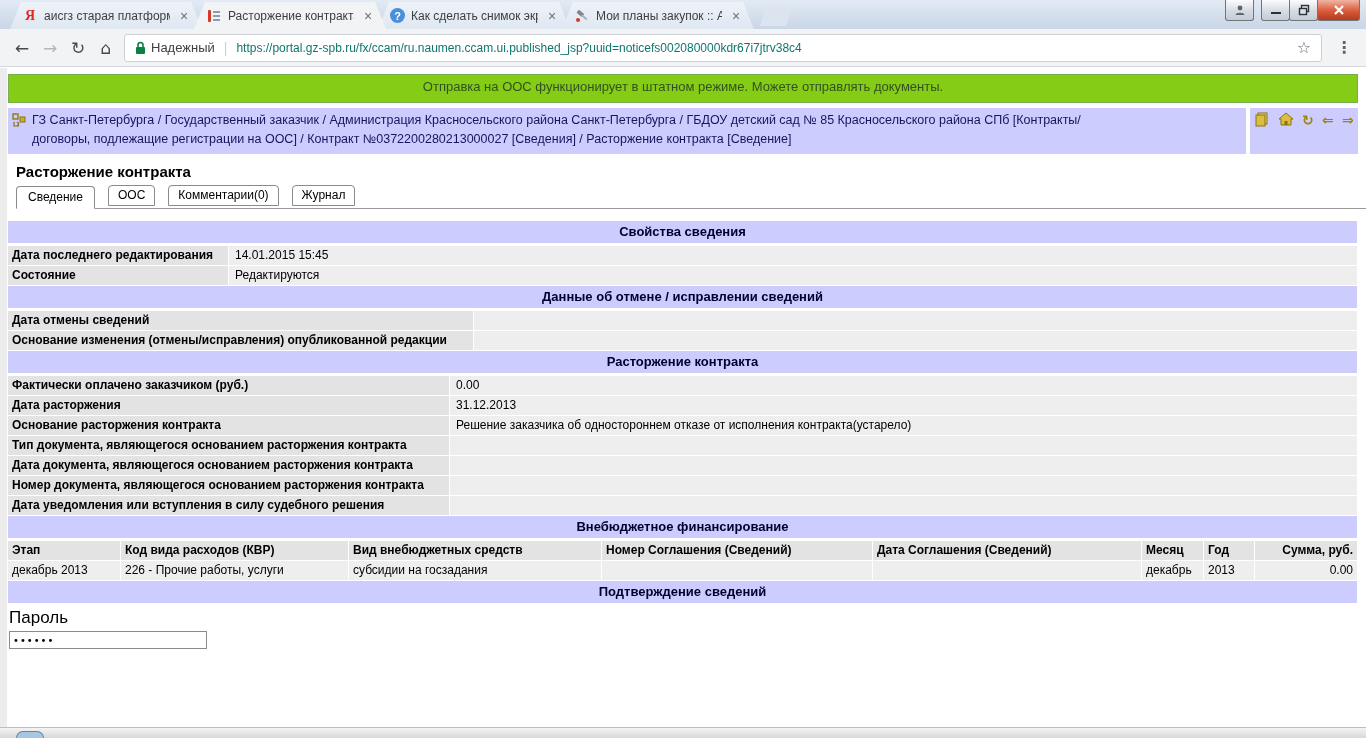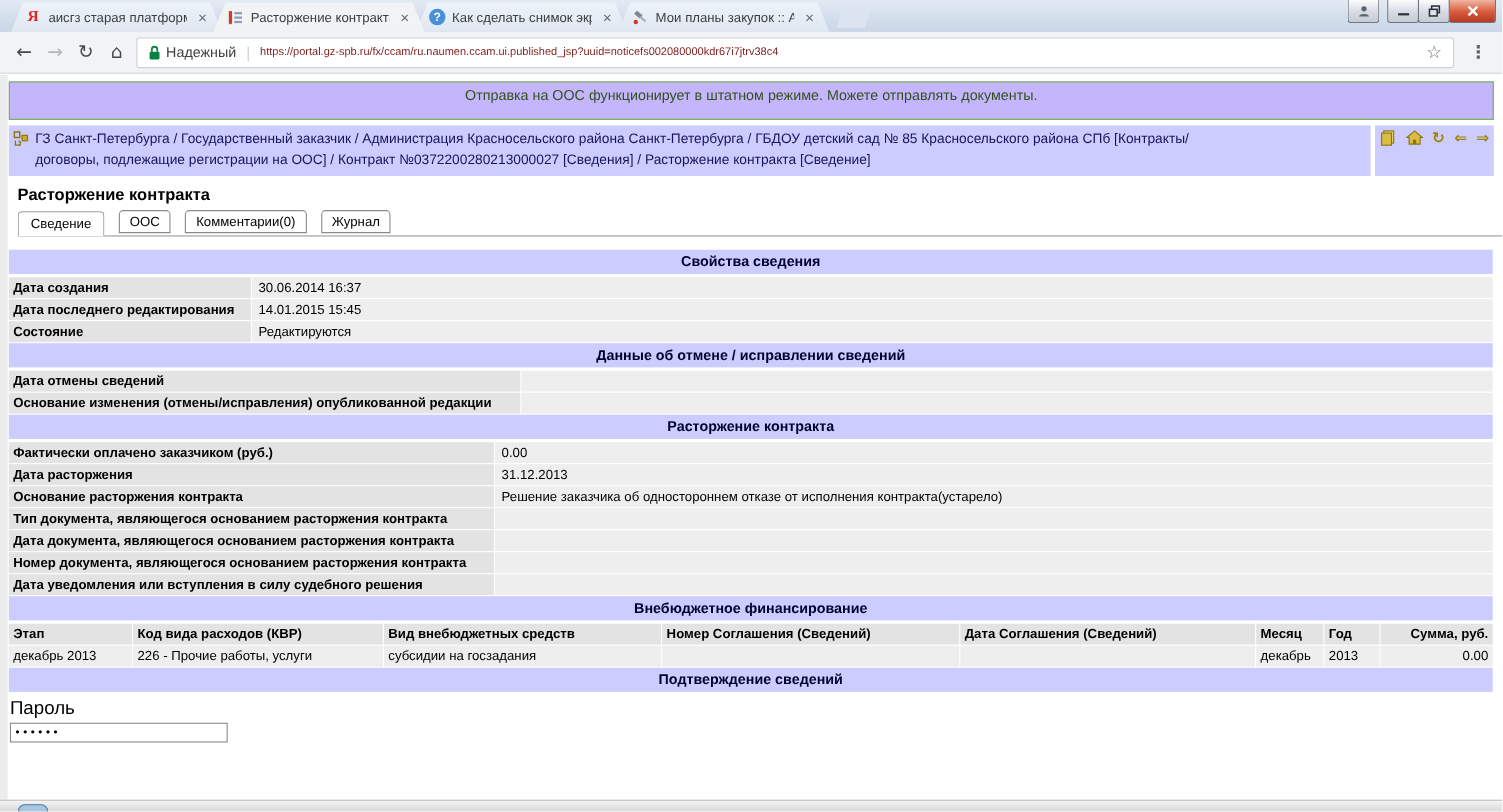--- a/index.html
+++ b/index.html
@@ -26,27 +26,27 @@
   .win-btn.profile { margin-right:8px; border-radius:0 0 3px 3px; }
   .win-btn.close { width:43px; background:linear-gradient(#f0b5a2,#d9593a 55%, #b33c20); }
 
   .toolbar { height:38px; background:#f2f3f5; display:flex; align-items:center; padding:0 8px; border-bottom:1px solid #d5d7da; }
   .nav-glyph { font-family:"DejaVu Sans", sans-serif; font-size:17px; color:#48494b; width:28px; text-align:center; flex:0 0 auto; }
   .nav-glyph.disabled { color:#b4b6ba; }
   .omnibox { flex:1; height:28px; background:#fff; border:1px solid #cdd0d5; border-radius:3px; display:flex; align-items:center; padding:0 4px 0 10px; margin:0 8px 0 4px; }
   .lock-wrap { display:flex; align-items:center; gap:5px; }
   .secure-label { color:#404040; font-size:13px; }
   .omni-sep { color:#d0d0d0; margin:0 9px; font-size:14px; }
-  .omni-url { flex:1; color:#7f1d1d; font-size:10px; white-space:nowrap; overflow:hidden; }
+  .omni-url { flex:1; color:#0f766e; font-size:12px; white-space:nowrap; overflow:hidden; }
   .star-glyph { font-family:"DejaVu Sans", sans-serif; font-size:16px; color:#6a6f75; padding:0 6px; }
   .menu-glyph { font-family:"DejaVu Sans", sans-serif; font-size:16px; color:#5f6368; font-weight:bold; padding:0 6px; letter-spacing:0; }
 
   
   .content { position:absolute; top:68px; left:0; right:0; bottom:11px; background:#fff; overflow:hidden; border-left:7px solid #ececec; }
-  .banner { margin:6px 8px 5px 1px; background:#c4b5fd; border:1px solid #74b051; text-align:center; font-size:13px; color:#33511f; padding:4px 0 14px; }
+  .banner { margin:6px 8px 5px 1px; background:#84cc16; border:1px solid #74b051; text-align:center; font-size:13px; color:#33511f; padding:4px 0 8px; }
   .crumbbar { display:flex; gap:4px; margin:0 8px 0 1px; align-items:stretch; }
   .crumb-main { flex:1; background:#ccccff; padding:3px 6px 4px 4px; font-size:12.5px; color:#16165e; line-height:1.55; display:flex; gap:5px; }
   .crumb-icons { width:108px; background:#ccccff; display:flex; align-items:flex-start; justify-content:space-around; padding-top:4px; }
   .gold-glyph { font-family:"DejaVu Sans", sans-serif; color:#a08408; font-size:14px; font-weight:bold; line-height:16px; }
   .page-title { margin:9px 0 5px 9px; font-size:15px; font-weight:bold; color:#000; }
   .ptabs { margin:0 0 0 9px; padding-right:9px; display:flex; gap:13px; border-bottom:1px solid #9a9a9a; align-items:flex-end; }
   .ptab { border:1px solid #8a8a8a; border-radius:4px 4px 0 0; background:#fff; font-size:12px; color:#000; padding:2px 9px 3px; margin-bottom:2px; }
   .ptab.active { padding:3px 11px 4px; margin-bottom:-1px; border-bottom:1px solid #fff; background:#fff; }
 
   .tables { margin:12px 9px 0 1px; }
@@ -196,24 +196,20 @@
       <div class="ptab active">Сведение</div>
       <div class="ptab">ООС</div>
       <div class="ptab">Комментарии(0)</div>
       <div class="ptab">Журнал</div>
     </div>
 
     <div class="tables">
 
       <div class="sec-header">Свойства сведения</div>
       <div class="kv-row">
-        <div class="kv-label w220">Дата создания</div>
-        <div class="kv-value">30.06.2014 16:37</div>
-      </div>
-      <div class="kv-row">
         <div class="kv-label w220">Дата последнего редактирования</div>
         <div class="kv-value">14.01.2015 15:45</div>
       </div>
       <div class="kv-row">
         <div class="kv-label w220">Состояние</div>
         <div class="kv-value">Редактируются</div>
       </div>
 
       <div class="sec-header">Данные об отмене / исправлении сведений</div>
       <div class="kv-row">

